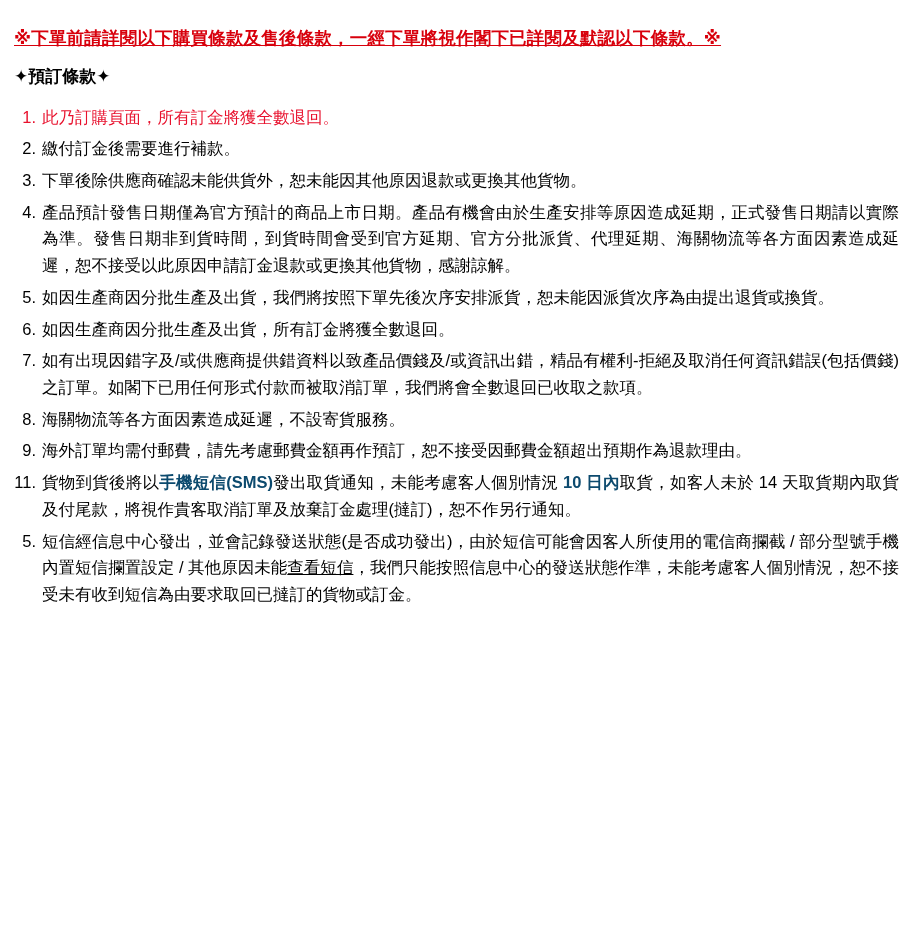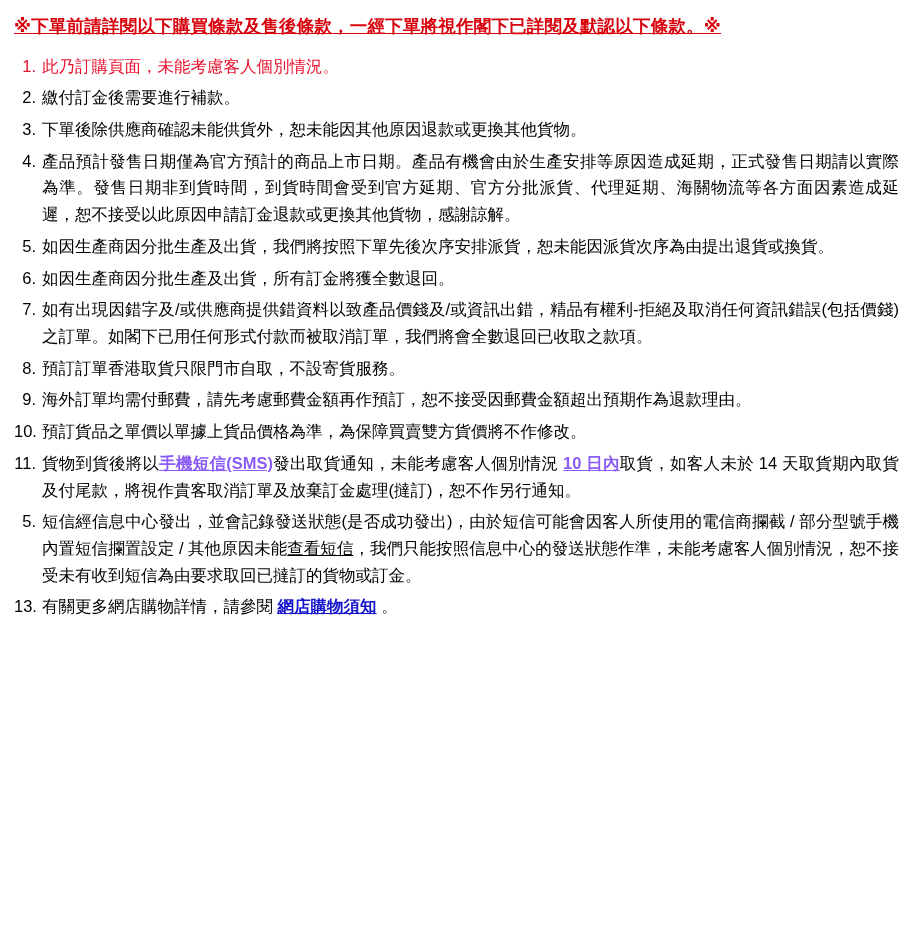--- a/index.html
+++ b/index.html
@@ -9,21 +9,21 @@
   }
   body {
     width: 913px;
     min-height: 948px;
     font-family: "Liberation Sans", "DejaVu Sans", sans-serif;
     color: #000000;
   }
   .page {
     width: 913px;
     box-sizing: border-box;
-    padding: 10px 14px 8px 14px;
+    padding: 22px 14px 8px 14px;
   }
   .headline {
     color: #d8000c;
     font-weight: bold;
     font-size: 17.5px;
     letter-spacing: 0.2px;
     line-height: 1.4;
     margin: 4px 0 14px 0;
     white-space: nowrap;
   }
@@ -59,45 +59,45 @@
   ol.terms > li .body {
     flex: 1 1 auto;
     text-align: justify;
     text-justify: inter-ideograph;
   }
   li.red .num, li.red .body {
     color: #e8112d;
     font-weight: 500;
   }
   .u-red {
-    color: #8b5cf6;
-    text-decoration: underline;
+    color: #0c4a6e;
     font-weight: bold;
   }
   .link {
     color: #1414cc;
     text-decoration: underline;
     font-weight: bold;
   }
   .u-black {
     text-decoration: underline;
   }
 </style>
 </head>
 <body>
 
 <div class="page">
 
   <div class="headline"><span class="u">※下單前請詳閱以下購買條款及售後條款，一經下單將視作閣下已詳閱及默認以下條款。※</span></div>
 
+  <div class="section-title">✦預訂條款✦</div>
 
   <ol class="terms">
       <li class="red">
         <span class="num">1.</span>
-        <span class="body">此乃訂購頁面，未能考慮客人個別情況。</span>
+        <span class="body">此乃訂購頁面，所有訂金將獲全數退回。</span>
       </li>
       <li>
         <span class="num">2.</span>
         <span class="body">繳付訂金後需要進行補款。</span>
       </li>
       <li>
         <span class="num">3.</span>
         <span class="body">下單後除供應商確認未能供貨外，恕未能因其他原因退款或更換其他貨物。</span>
       </li>
       <li>
@@ -111,37 +111,29 @@
       <li>
         <span class="num">6.</span>
         <span class="body">如因生產商因分批生產及出貨，所有訂金將獲全數退回。</span>
       </li>
       <li>
         <span class="num">7.</span>
         <span class="body">如有出現因錯字及/或供應商提供錯資料以致產品價錢及/或資訊出錯，精品有權利-拒絕及取消任何資訊錯誤(包括價錢) 之訂單。如閣下已用任何形式付款而被取消訂單，我們將會全數退回已收取之款項。</span>
       </li>
       <li>
         <span class="num">8.</span>
-        <span class="body">預訂訂單香港取貨只限門市自取，不設寄貨服務。</span>
+        <span class="body">海關物流等各方面因素造成延遲，不設寄貨服務。</span>
       </li>
       <li>
         <span class="num">9.</span>
         <span class="body">海外訂單均需付郵費，請先考慮郵費金額再作預訂，恕不接受因郵費金額超出預期作為退款理由。</span>
-      </li>
-      <li>
-        <span class="num">10.</span>
-        <span class="body">預訂貨品之單價以單據上貨品價格為準，為保障買賣雙方貨價將不作修改。</span>
       </li>
       <li>
         <span class="num">11.</span>
         <span class="body"><span>貨物到貨後將以</span><span class="u-red">手機短信(SMS)</span><span>發出取貨通知，未能考慮客人個別情況 </span><span class="u-red">10 日內</span><span>取貨，如客人未於 14 天取貨期內取貨及付尾款，將視作貴客取消訂單及放棄訂金處理(撻訂)，恕不作另行通知。</span></span>
       </li>
       <li>
         <span class="num">5.</span>
         <span class="body"><span>短信經信息中心發出，並會記錄發送狀態(是否成功發出)，由於短信可能會因客人所使用的電信商攔截 / 部分型號手機內置短信攔置設定 / 其他原因未能</span><span class="u-black">查看短信</span><span>，我們只能按照信息中心的發送狀態作準，未能考慮客人個別情況，恕不接受未有收到短信為由要求取回已撻訂的貨物或訂金。</span></span>
       </li>
-      <li>
-        <span class="num">13.</span>
-        <span class="body"><span>有關更多網店購物詳情，請參閱 </span><span class="link">網店購物須知</span><span> 。</span></span>
-      </li>
     </ol>
 
 </div>
 
 </body></html>

